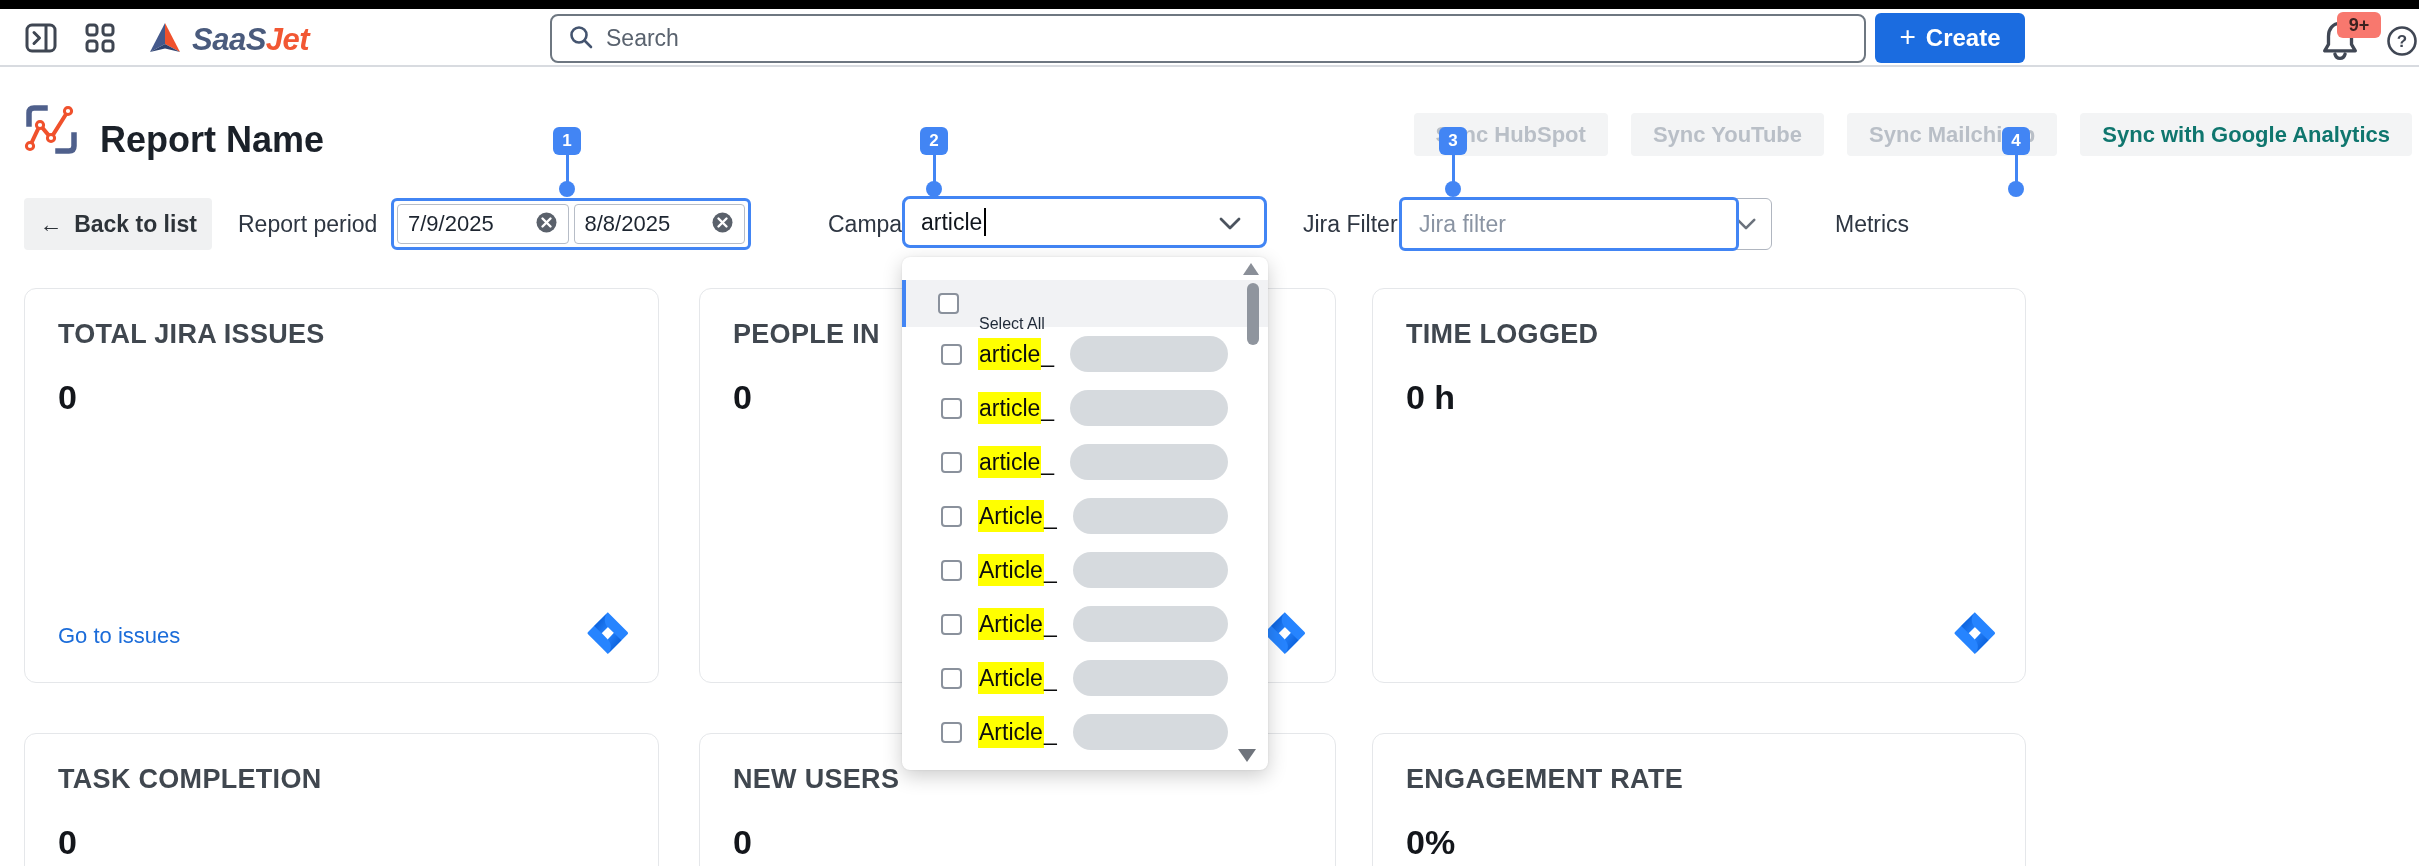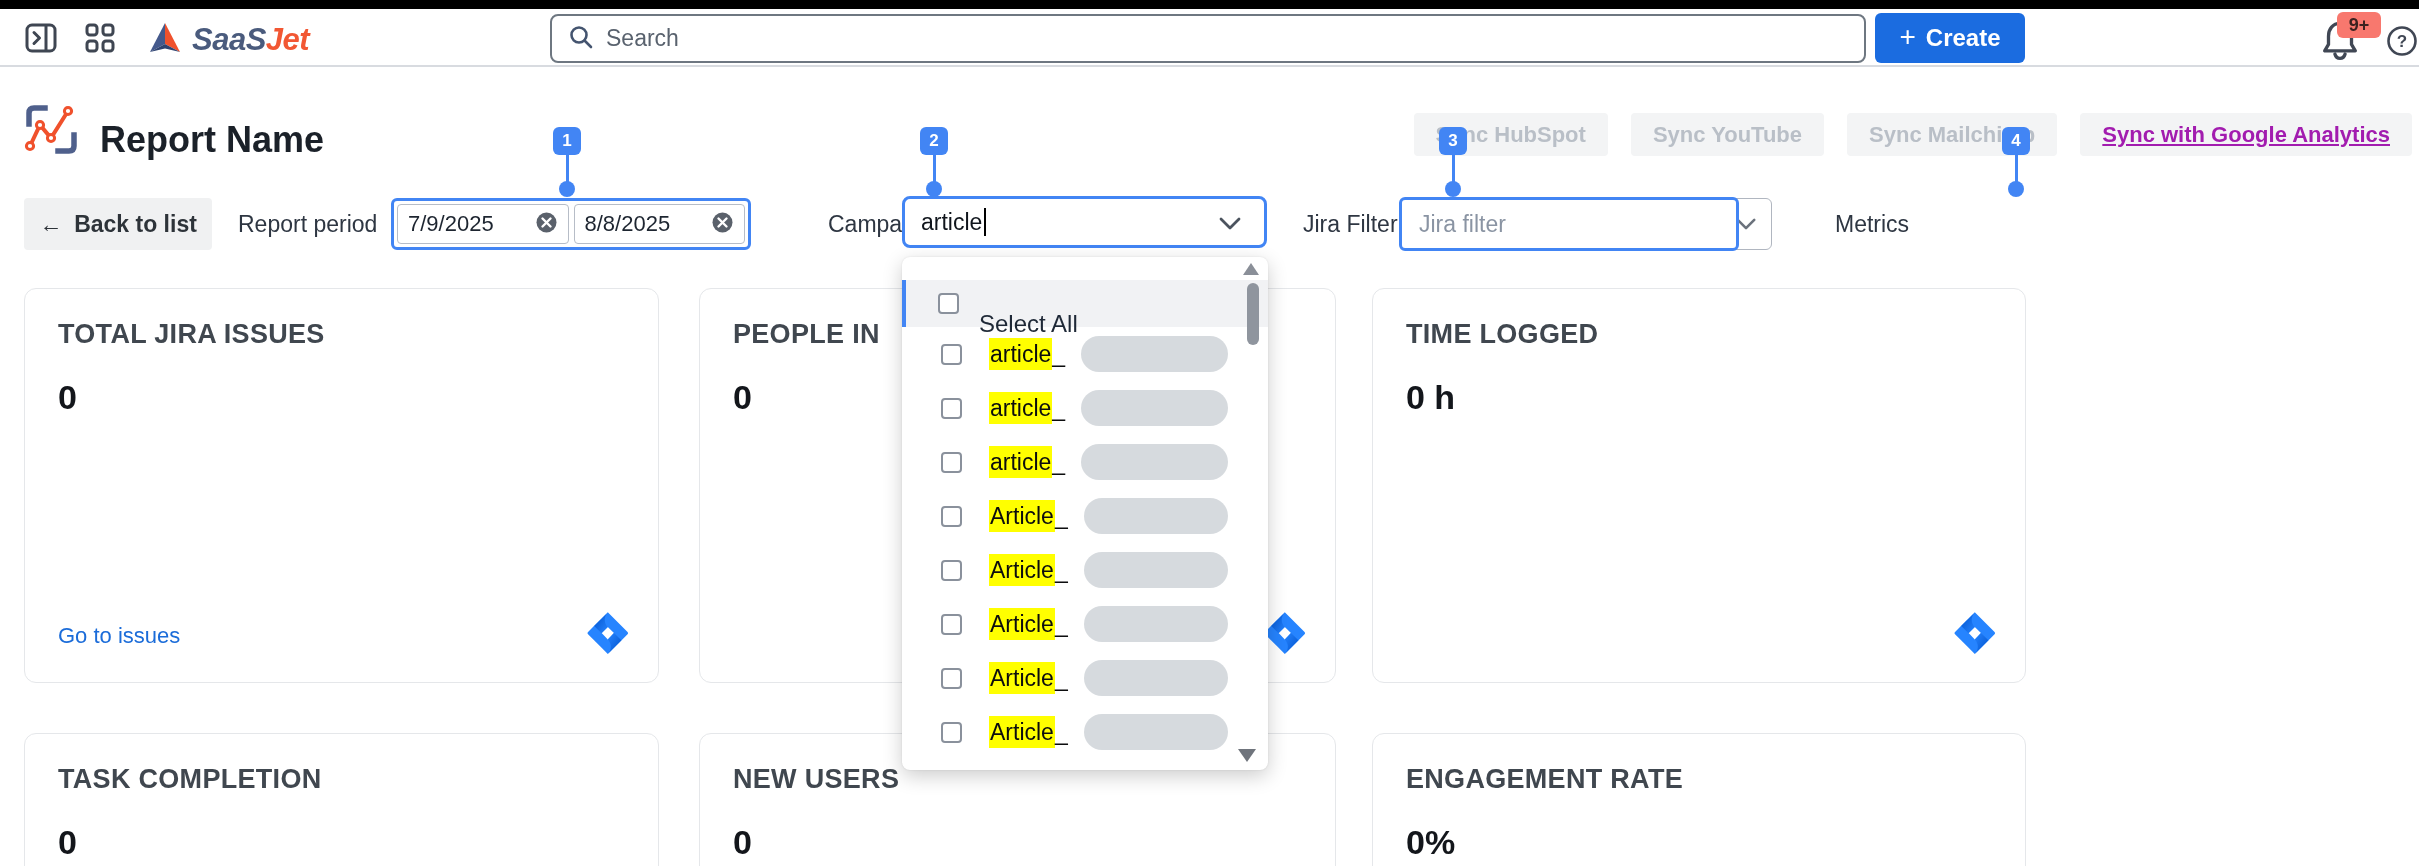--- a/index.html
+++ b/index.html
@@ -22,21 +22,21 @@
   .create-btn { position: absolute; left: 1875px; top: 4px; width: 150px; height: 50px; background: #1b6ce0; border-radius: 6px; color: #fff; font-size: 24px; font-weight: bold; display: flex; align-items: center; justify-content: center; gap: 10px; cursor: pointer; }
   .create-plus { font-size: 28px; font-weight: normal; line-height: 1; margin-top: -2px; }
   .bell-wrap { position: absolute; left: 2318px; top: 8px; width: 46px; height: 48px; cursor: pointer; }
   .notif-badge { position: absolute; left: 2337px; top: 3px; min-width: 44px; height: 26px; background: #f8786e; border-radius: 6px; color: #3d2220; font-size: 18px; font-weight: bold; display: flex; align-items: center; justify-content: center; padding: 0 6px; z-index: 5; }
   .help-wrap { position: absolute; left: 2386px; top: 16px; width: 32px; height: 32px; cursor: pointer; }
   
   .report-icon { position: absolute; left: 23px; top: 101px; width: 57px; height: 57px; }
   .page-title { position: absolute; left: 100px; top: 119px; font-size: 36px; font-weight: bold; color: #1b2129; }
   .sync-row { position: absolute; right: 7px; top: 113px; display: flex; gap: 23px; }
   .sync-btn { height: 43px; background: #f3f4f5; border-radius: 4px; border: none; font-family: "Liberation Sans", sans-serif; font-size: 22px; font-weight: 600; color: #b9bfc7; padding: 0 22px; display: flex; align-items: center; cursor: pointer; white-space: nowrap; }
-  .sync-btn.enabled { color: #a21caf; text-decoration: underline; }
+  .sync-btn.enabled { color: #0f766e; }
   
   .back-btn { position: absolute; left: 24px; top: 198px; width: 188px; height: 52px; background: #f0f1f2; border-radius: 4px; display: flex; align-items: center; justify-content: center; gap: 12px; font-size: 23px; font-weight: bold; color: #2d3339; cursor: pointer; }
   .flabel { position: absolute; top: 211px; font-size: 23px; color: #2e3642; }
   .date-range { position: absolute; left: 391px; top: 198px; width: 360px; height: 52px; border: 3px solid #4285f4; border-radius: 6px; background: #fff; display: flex; align-items: center; padding: 0 3px; gap: 5px; }
   .date-box { flex: 1; height: 40px; border: 1.5px solid #b7bdc7; border-radius: 4px; display: flex; align-items: center; padding: 0 10px; gap: 8px; cursor: pointer; }
   .date-text { font-size: 22px; color: #1d2530; flex: 1; }
   .campaigns-box { position: absolute; left: 902px; top: 196px; width: 365px; height: 52px; border: 3px solid #4285f4; border-radius: 8px; background: #fff; display: flex; align-items: center; padding: 0 16px; cursor: text; }
   .camp-text { font-size: 23px; color: #10151c; }
   .caret { width: 2px; height: 28px; background: #000; margin-left: 2px; }
   .combo-outer { position: absolute; top: 198px; height: 52px; border: 1.5px solid #b0b6c0; border-radius: 6px; background: #fff; }
@@ -52,24 +52,24 @@
   
   .card { position: absolute; background: #fff; border: 1.5px solid #e5e7ea; border-radius: 12px; padding: 30px 26px 0 33px; }
   .card-title { font-size: 27px; font-weight: bold; color: #40474f; letter-spacing: 0.3px; white-space: nowrap; overflow: hidden; }
   .card-value { margin-top: 28px; font-size: 34px; font-weight: bold; color: #13161b; }
   .card-link { position: absolute; left: 33px; bottom: 33px; font-size: 22px; color: #1b6cd9; cursor: pointer; }
   .jira-ic { position: absolute; right: 28px; bottom: 26px; width: 44px; height: 44px; cursor: pointer; }
   
   .dd-panel { position: absolute; left: 902px; top: 257px; width: 366px; height: 513px; background: #fff; border-radius: 8px; box-shadow: 0 6px 20px rgba(0,0,0,0.20), 0 0 2px rgba(0,0,0,0.10); z-index: 50; padding-top: 23px; }
   .dd-selectall { position: relative; height: 47px; background: #f1f2f4; display: flex; align-items: center; padding-left: 36px; gap: 20px; cursor: pointer; }
   .dd-bluebar { position: absolute; left: 0; top: 0; width: 4px; height: 47px; background: #4285f4; }
-  .dd-sa-label { font-size: 24px; color: #1f2937; margin-top: 40px; }
+  .dd-sa-label { font-size: 16px; color: #1f2937; margin-top: 40px; }
   .checkbox { width: 21px; height: 21px; border: 2px solid #8a919c; border-radius: 4px; background: #fff; flex: none; cursor: pointer; }
   .dd-item { height: 54px; display: flex; align-items: center; padding-left: 39px; gap: 16px; cursor: pointer; }
-  .dd-label { font-size: 23px; color: #0c0d0e; white-space: nowrap; margin-left: 11px; }
+  .dd-label { font-size: 23px; color: #0c0d0e; white-space: nowrap; }
   .dd-match { background: #ffff00; padding: 3px 1px; }
   .dd-pill { flex: 1; height: 36px; border-radius: 18px; background: #d6dade; margin-right: 40px; }
   .dd-scroll-up { position: absolute; right: 9px; top: 6px; width: 0; height: 0; border-left: 8px solid transparent; border-right: 8px solid transparent; border-bottom: 12px solid #8a8f98; cursor: pointer; }
   .dd-thumb { position: absolute; right: 9px; top: 26px; width: 12px; height: 62px; border-radius: 6px; background: #8f959e; cursor: pointer; }
   .dd-scroll-down { position: absolute; right: 12px; bottom: 8px; width: 0; height: 0; border-left: 9px solid transparent; border-right: 9px solid transparent; border-top: 13px solid #6f747c; cursor: pointer; }
 </style>
 </head>
 <body>
 
 <div class="screen">

